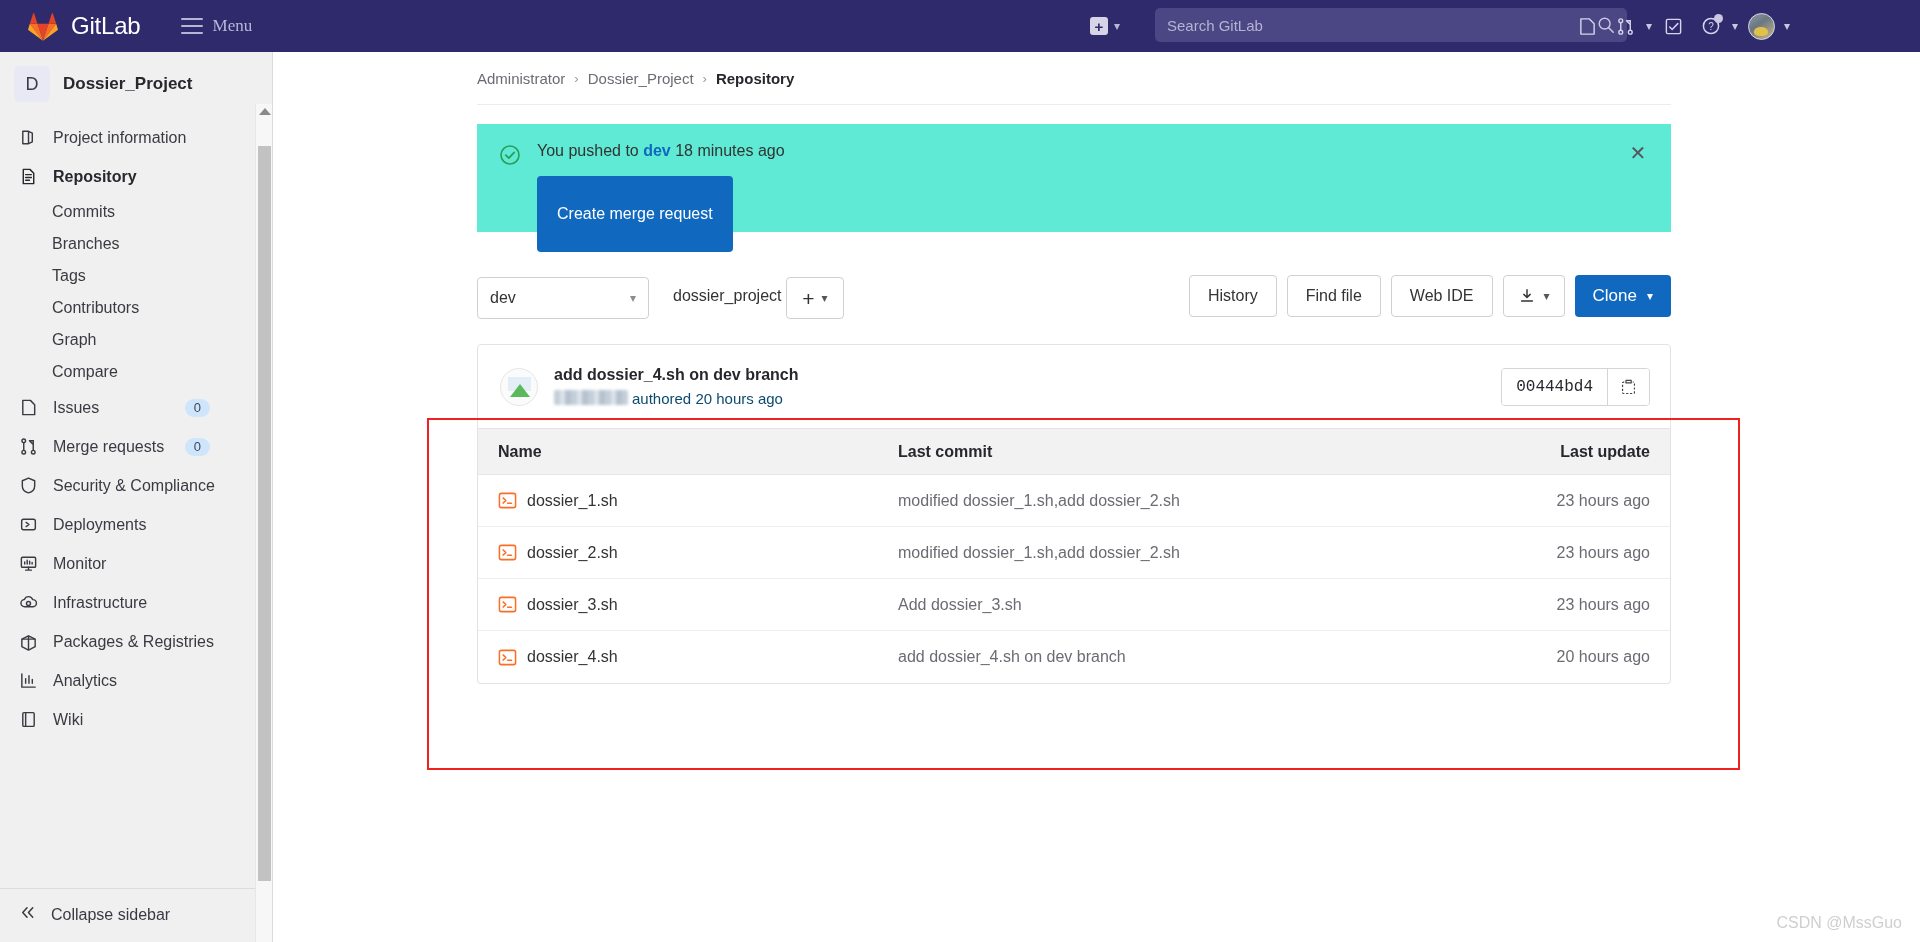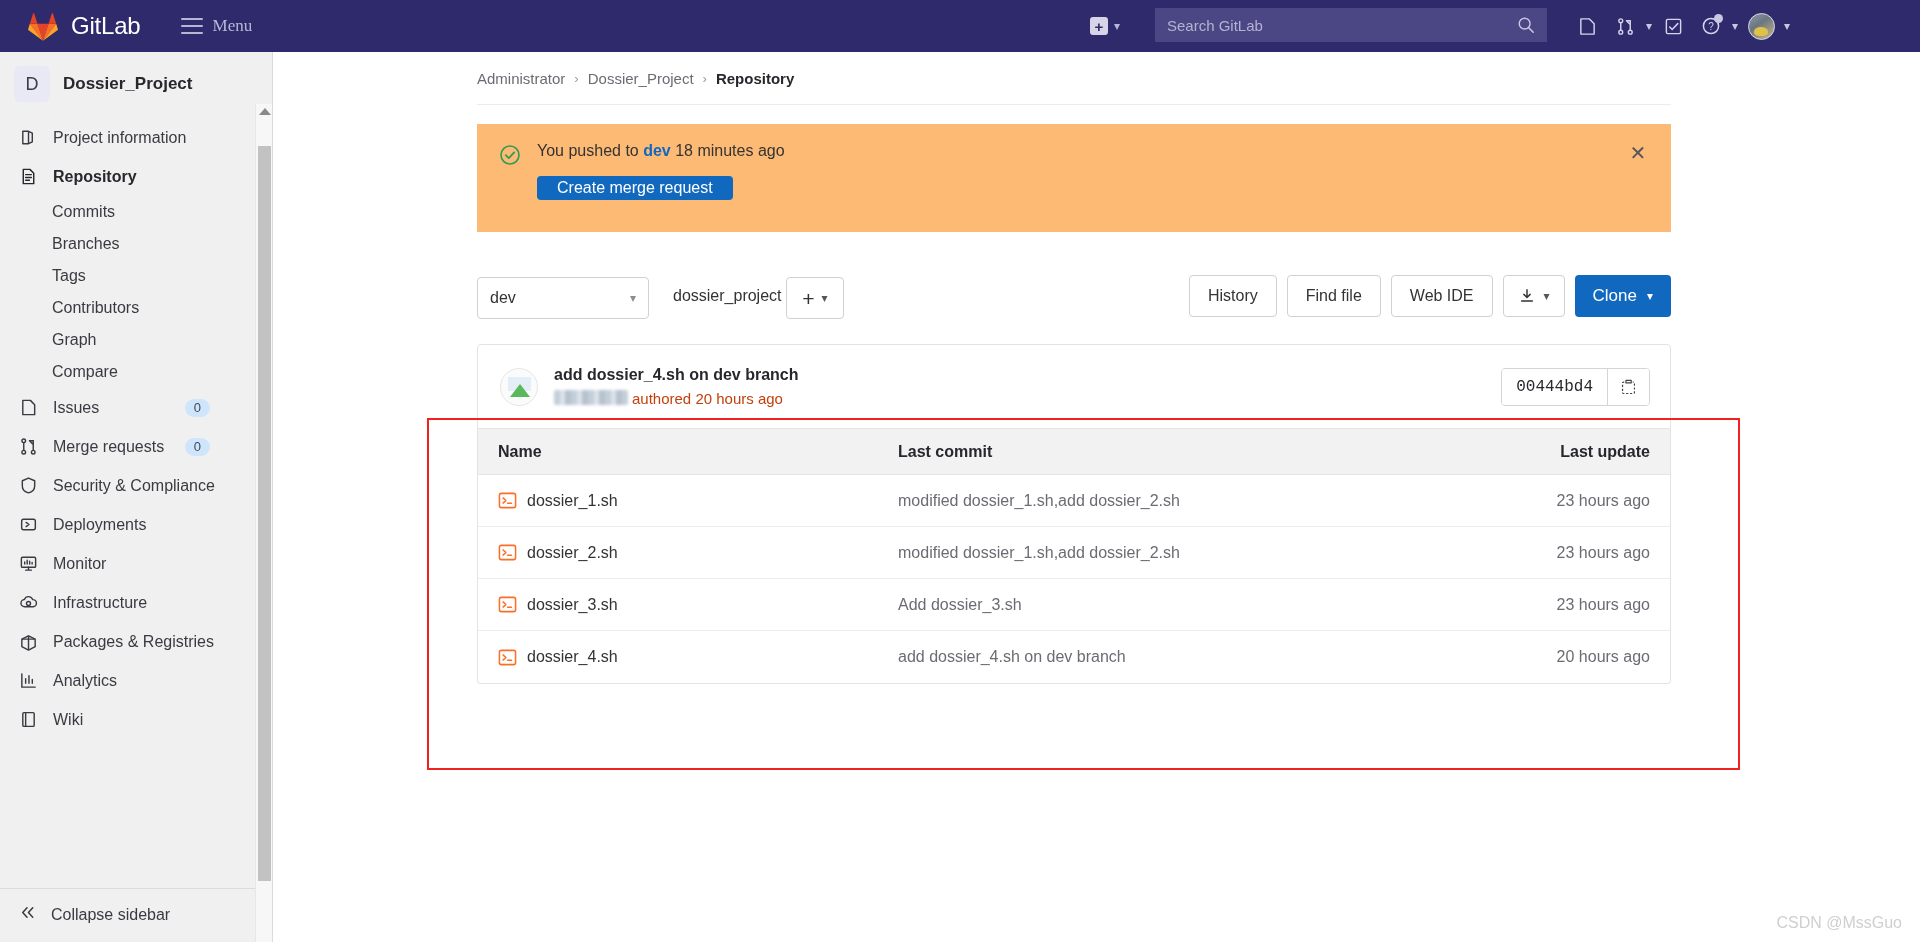--- a/index.html
+++ b/index.html
@@ -26,21 +26,21 @@
   .tn-menu-label { color:#b9b7d9; font-size: 17px; }
 
   .tn-mid { position:absolute; left: 1090px; display:flex; align-items:center; gap:6px; }
   .plus-box { width:18px;height:18px;background:#d6d4e6;border-radius:3px;display:flex;align-items:center;justify-content:center;
               color:#2f2a6b;font-size:15px;line-height:1;font-weight:700; }
   .chev { color:#b9b7d9; font-size: 12px; }
   .chev-light { color:#c9c7e0; }
 
   .search-wrap {
     position:absolute; left: 1155px; top: 8px;
-    width: 392px; height: 34px; background:#4b4684; border-radius:0;
+    width: 472px; height: 34px; background:#4b4684; border-radius:5px;
     display:flex; align-items:center; padding: 0 12px;
   }
   .search-wrap input {
     flex:1; background:transparent;border:none;outline:none;
     color:#cfcde6; font-size:15px; font-family:inherit;
   }
   .search-wrap input::placeholder { color:#b5b3d2; }
   .search-ic { width:18px;height:18px; }
 
   .tn-right { position:absolute; left: 1570px; display:flex; align-items:center; gap: 4px; }
@@ -115,29 +115,29 @@
     display:flex; align-items:center; gap:9px;
     padding: 18px 0 0 204px; font-size:15px;
   }
   .bc-link { color:#6b6b73; cursor:pointer; }
   .bc-sep { color:#9b9ba2; font-size:13px; }
   .bc-current { color:#28272d; font-weight:700; }
   .bc-rule { position:absolute; left:204px; top:52px; width:1194px; height:1px; background:#ececec; }
 
   .alert {
     position:absolute; left:204px; top:72px; width:1194px; height:108px;
-    background:#fdba74; display:flex; padding: 18px 0 0 22px;
+    background:#5eead4; display:flex; padding: 18px 0 0 22px;
   }
   .alert-ic { width:22px;height:22px;flex:none;margin-top:2px; }
   .alert-body { margin-left:16px; }
   .alert-text { font-size:16px; color:#333; }
   .alert-text b { color:#1068bf; }
   .btn-primary {
     margin-top: 16px; background:#1068bf; color:#fff; border:none; border-radius:4px;
-    font-size:16px; font-family:inherit; padding: 3px 20px; cursor:pointer;
+    font-size:16px; font-family:inherit; padding: 29px 20px; cursor:pointer;
   }
   .alert-close {
     position:absolute; right: 20px; top: 16px; width:26px;height:26px;
     display:flex;align-items:center;justify-content:center;cursor:pointer;
     color:#55555c; font-size:20px; line-height:1;
   }
 
   
   .toolbar { position:absolute; left:204px; top:225px; width:1194px; height:48px; }
   .branch-select {
@@ -177,21 +177,21 @@
   }
   .commit-avatar {
     width:38px;height:38px;border-radius:50%;
     background:#fbfbfb;border:1px solid #e6e6e6;flex:none;position:relative;overflow:hidden;
   }
   .commit-avatar .mt { position:absolute;left:9px;bottom:8px;width:0;height:0;
     border-left:10px solid transparent;border-right:10px solid transparent;border-bottom:13px solid #5bb85b; }
   .commit-avatar .sky { position:absolute;left:7px;top:8px;width:23px;height:14px;background:#e3eef7; }
   .commit-meta { margin-left:16px; }
   .commit-title { font-size:16px;color:#28272d;font-weight:700; }
-  .commit-sub { font-size:15px;color:#c2410c;margin-top:6px;display:flex;align-items:flex-start;gap:0; }
+  .commit-sub { font-size:15px;color:#0c4a6e;margin-top:6px;display:flex;align-items:flex-start;gap:0; }
   .redacted {
     display:inline-block; width:74px;height:15px; vertical-align:-2px;
     background: repeating-linear-gradient(90deg,#b9c6d2 0 6px,#d7dee5 6px 11px,#a9b8c6 11px 17px);
     filter: blur(1.4px); opacity:.85; border-radius:2px; margin-right:4px;
   }
   .sha-group { margin-left:auto; display:flex; align-items:stretch; border:1px solid #d3d3d8; border-radius:4px; overflow:hidden; }
   .sha-val { padding: 9px 14px; font-family:"Liberation Mono", monospace; font-size:16px; color:#28272d; background:#fff; }
   .sha-copy { width:42px; display:flex;align-items:center;justify-content:center;border-left:1px solid #d3d3d8;background:#fff;cursor:pointer; }
 
   

